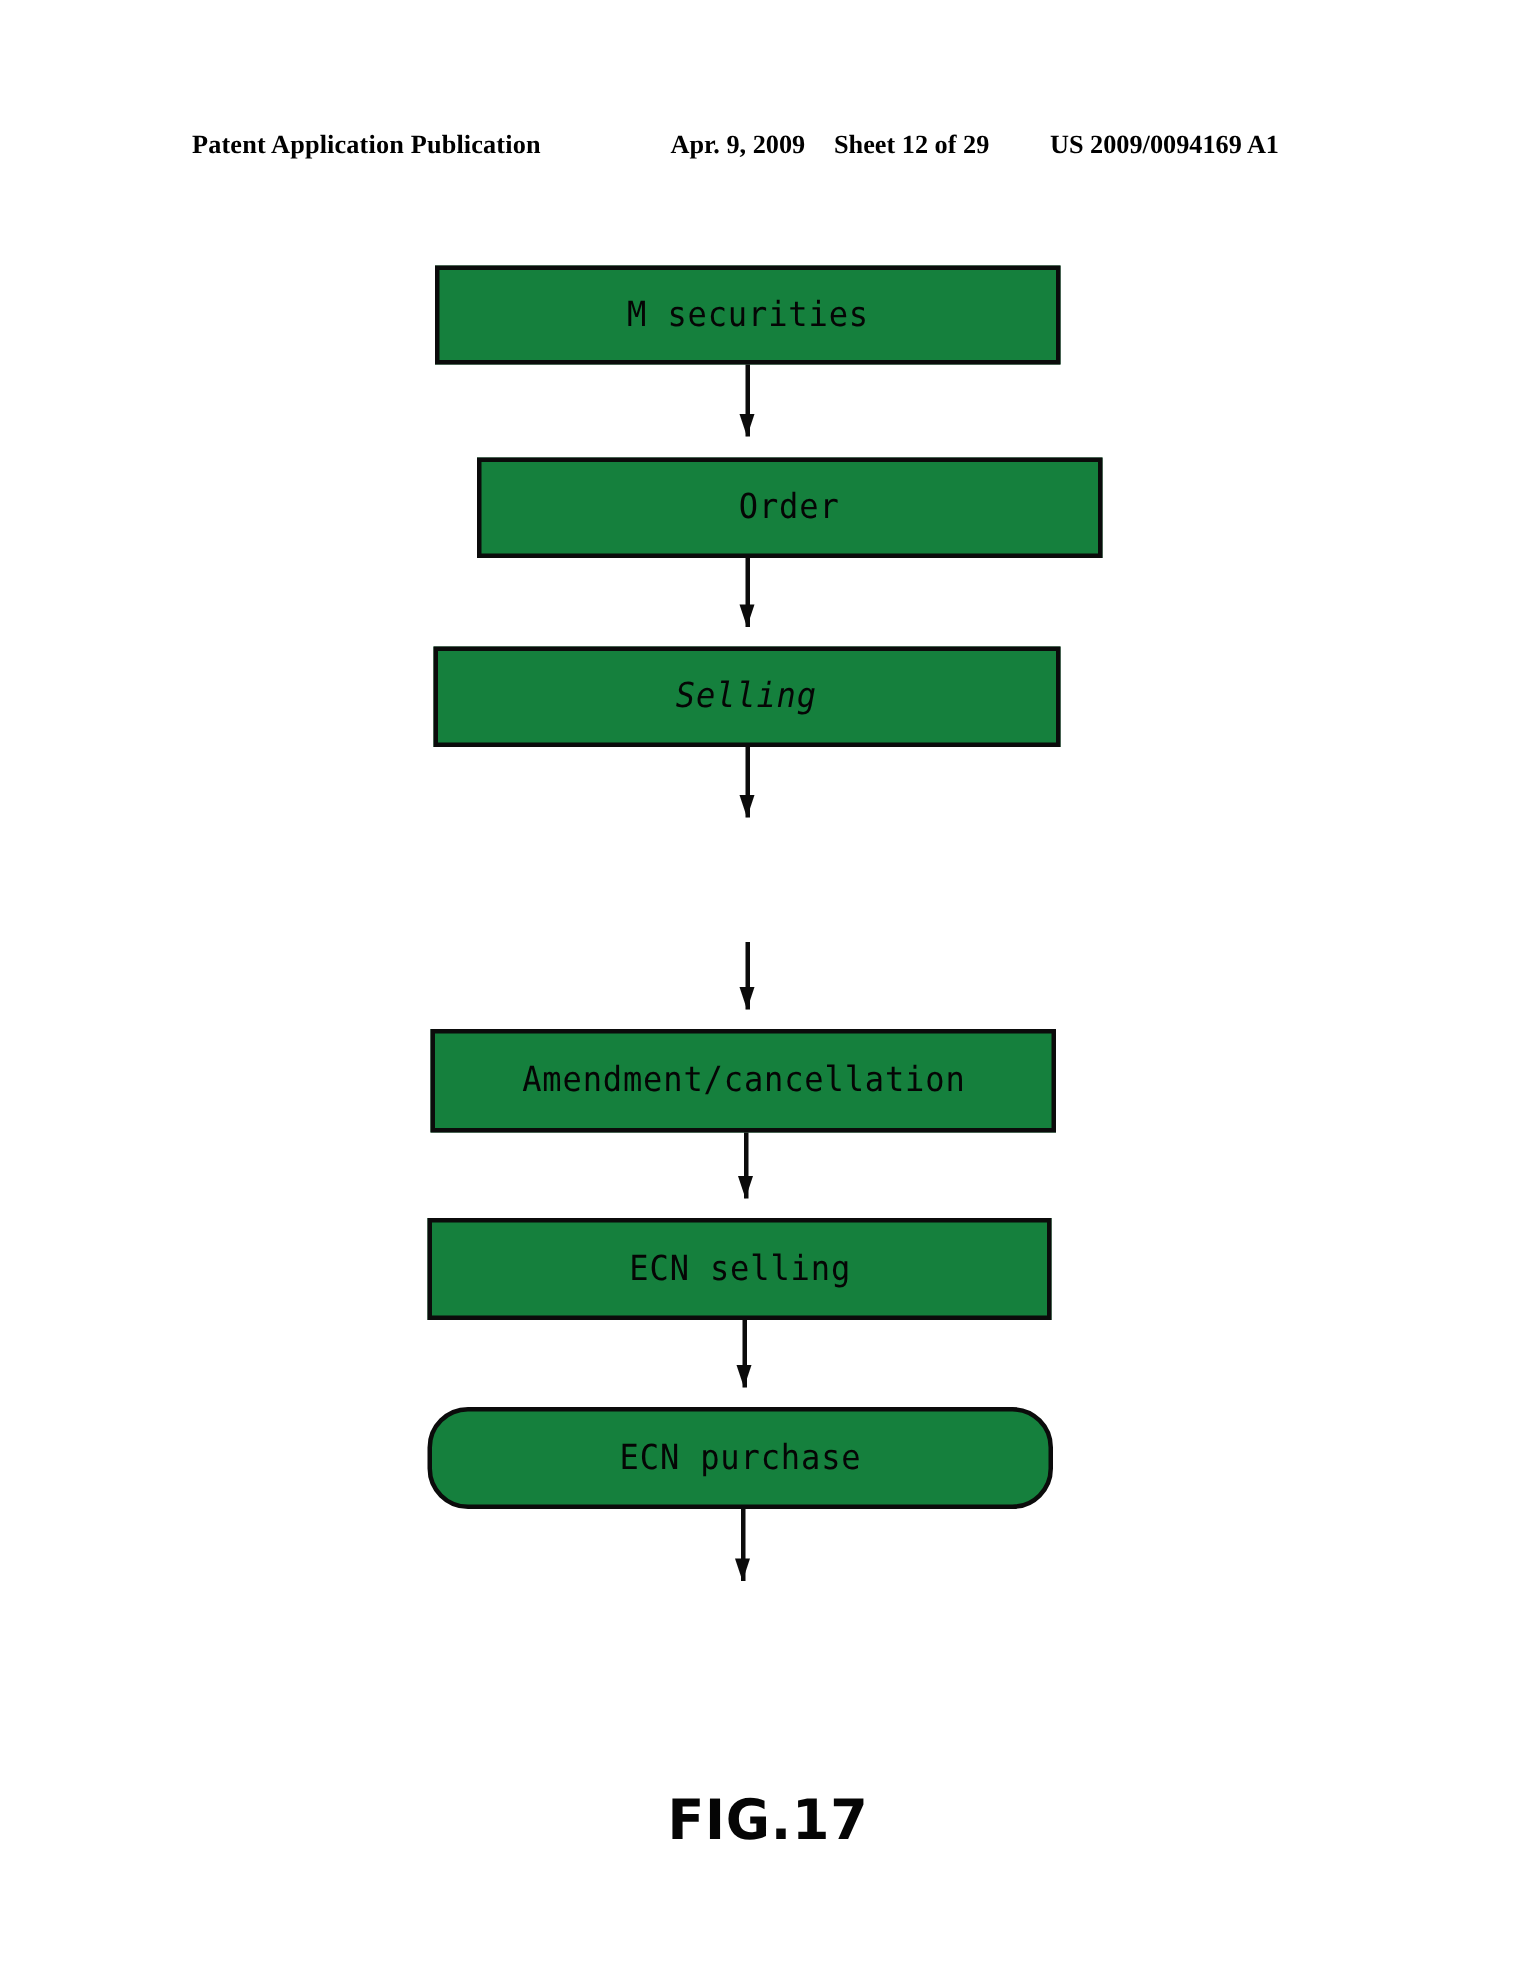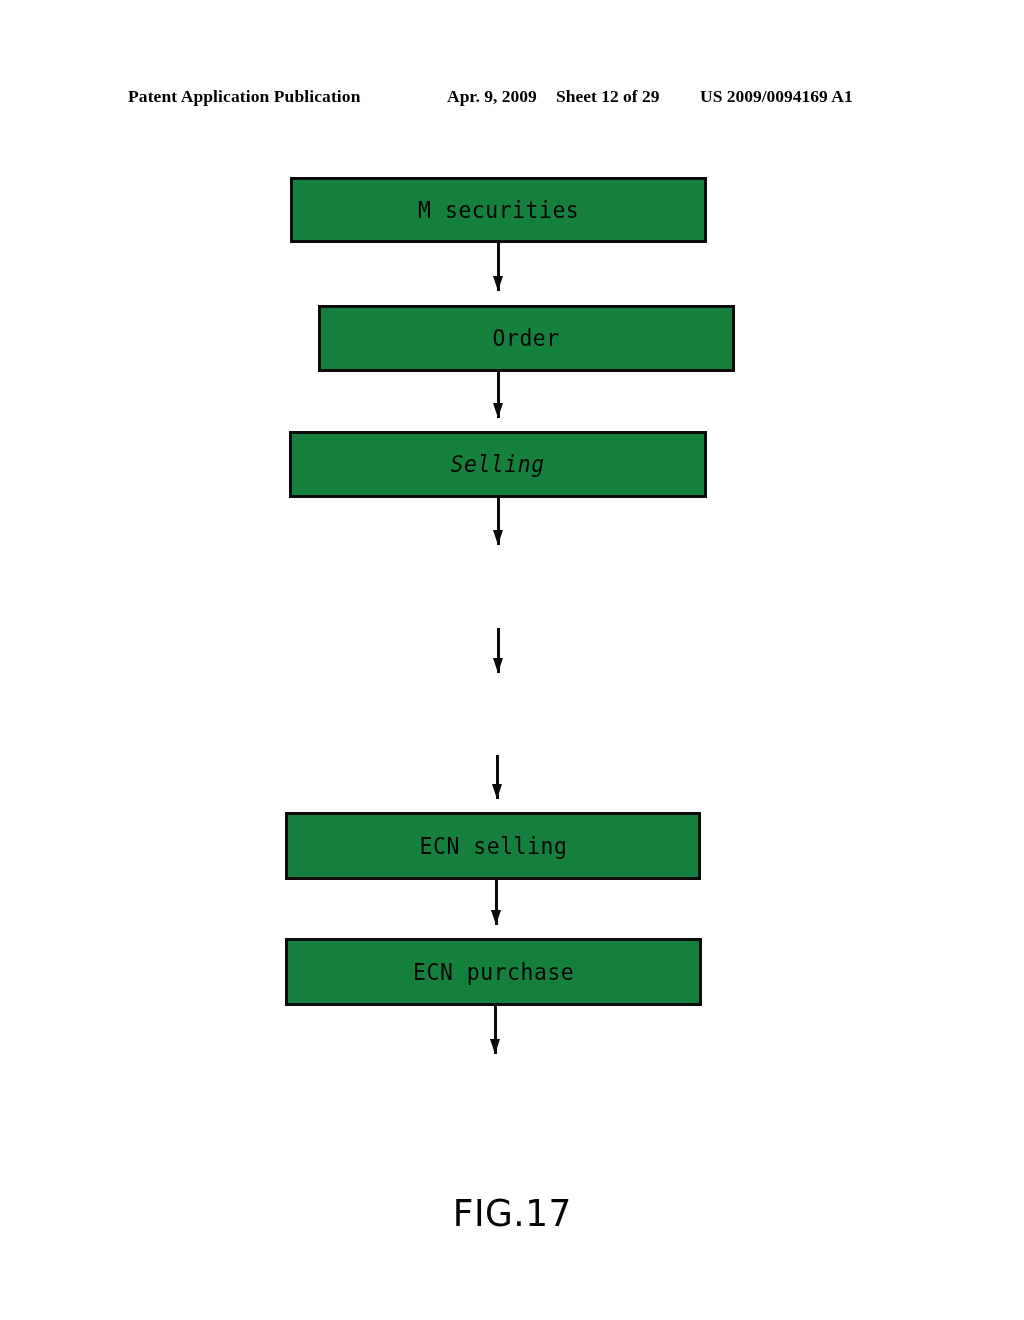--- a/index.html
+++ b/index.html
@@ -81,21 +81,21 @@
     transform: scaleX(0.93);
   }
 
   
   #box-0 { left: 290px; top: 177px;  width: 417px; height: 66px; }
   #box-1 { left: 290px; top: 305px;  width: 417px; height: 67px; margin-left: 28px; }
   #box-2 { left: 289px; top: 431px;  width: 418px; height: 67px; font-style: italic; }
   #box-3 { left: 289px; top: 559px;  width: 418px; height: 69px; }
   #box-4 { left: 287px; top: 686px;  width: 417px; height: 69px; }
   #box-5 { left: 285px; top: 812px;  width: 416px; height: 68px; }
-  #box-6 { left: 285px; top: 938px;  width: 417px; height: 68px; }
+  #box-6 { left: 285px; top: 938px;  width: 417px; height: 68px; border-radius: 27px; }
   #box-7 { left: 281px; top: 1068px; width: 419px; height: 69px; }
 
   
   .connector {
     position: absolute;
     width: 3px;
     background: #0b0b0b;
   }
   .arrowhead {
     position: absolute;
@@ -123,21 +123,21 @@
 
   
   #figure-caption {
     position: absolute;
     left: 0;
     top: 1192px;
     width: 1024px;
     text-align: center;
     font-family: "DejaVu Sans", "Liberation Sans", sans-serif;
     font-size: 37px;
-    font-weight: 400;
+    font-weight: 700;
     letter-spacing: 0.5px;
     color: #050505;
   }
   #figure-caption .cap-text {
     display: inline-block;
     transform: scaleX(0.97);
   }
 </style>
 </head>
 <body>
@@ -169,20 +169,23 @@
     <span class="box-label">Selling</span>
   </div>
 
   <div class="connector" id="conn-2"></div>
   <div class="arrowhead" id="head-2"></div>
 
 
   <div class="connector" id="conn-3"></div>
   <div class="arrowhead" id="head-3"></div>
 
+  <div class="flow-box" id="box-4">
+    <span class="box-label">Amendment/cancellation</span>
+  </div>
 
   <div class="connector" id="conn-4"></div>
   <div class="arrowhead" id="head-4"></div>
 
   <div class="flow-box" id="box-5">
     <span class="box-label">ECN selling</span>
   </div>
 
   <div class="connector" id="conn-5"></div>
   <div class="arrowhead" id="head-5"></div>

